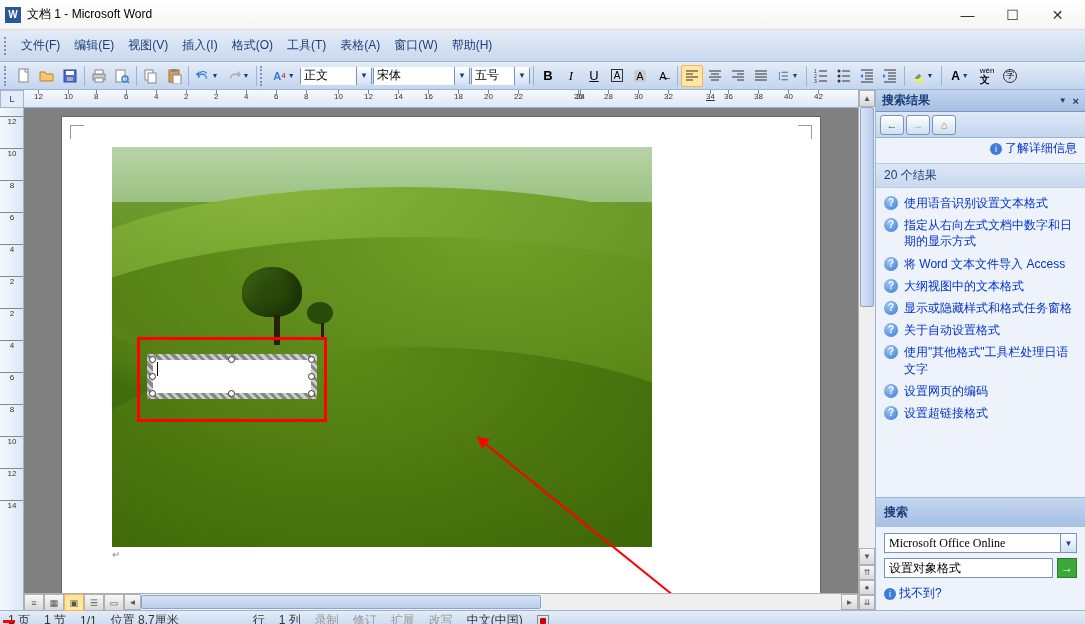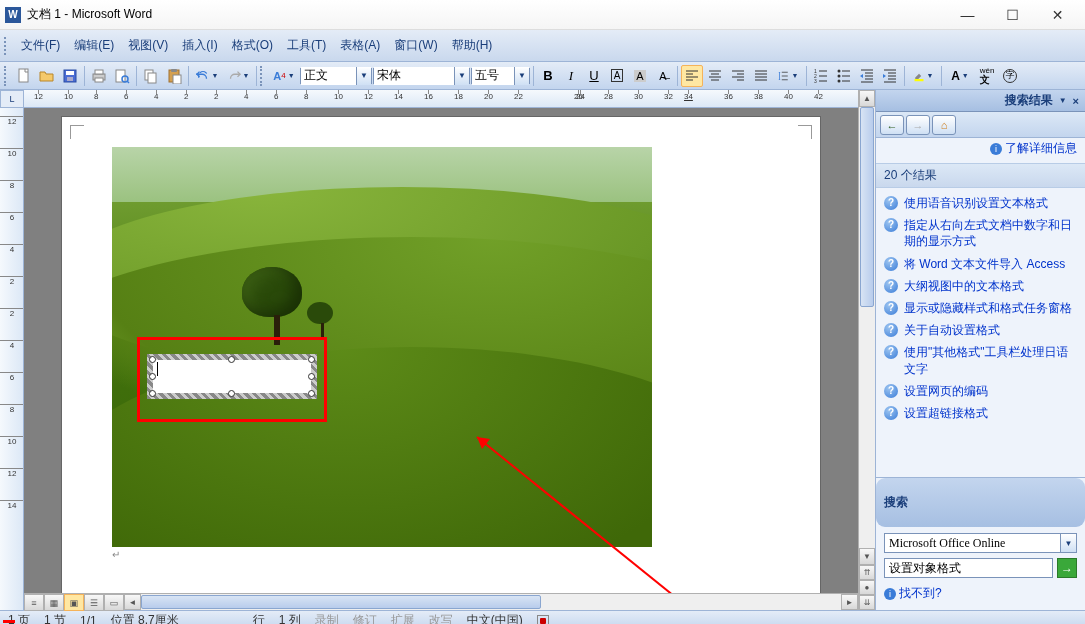--- a/index.html
+++ b/index.html
@@ -78,41 +78,41 @@
 .view-btns { display: flex; }
 .view-btns .vbtn { width: 20px; height: 17px; border: 1px solid #b0b0b0; background: linear-gradient(#f8f8f8,#d8d8d8); display:flex; align-items:center; justify-content:center; font-size:9px; color:#555; }
 .view-btns .vbtn.active { background: #ffe7a2; border-color: #f5b35a; }
 .hscroll { flex: 1; display: flex; }
 .hscroll .sbtn { width: 17px; background: linear-gradient(#f8f8f8,#d8d8d8); border: 1px solid #b0b0b0; display:flex; align-items:center; justify-content:center; font-size:8px; color:#555; }
 .hscroll .track { flex:1; background:#efefef; position: relative; }
 .hscroll .thumb { position:absolute; top:1px; bottom:1px; left:0; width: 400px; background: linear-gradient(#d8e4f4,#b8ccec); border: 1px solid #8aa6d0; border-radius:2px; }
 
 .taskpane { width: 210px; background: #eef3fb; border-left: 1px solid #9db4d6; display: flex; flex-direction: column; }
 .tp-header { height: 22px; background: linear-gradient(#c3d5ee,#a6bfe2); display:flex; align-items:center; padding: 0 6px; font-size: 12px; color: #1a3e7a; font-weight: bold; border-bottom: 1px solid #7a93b9; }
-.tp-header .tp-title { flex:1;text-align:right; }
+.tp-header .tp-title { flex:1; }
 .tp-header .tp-dd { font-size: 8px; margin: 0 6px; }
 .tp-header .tp-close { font-size: 11px; font-weight: bold; }
 .tp-nav { height: 26px; background: linear-gradient(#dce8f6,#c3d5ee); display:flex; align-items:center; padding: 0 4px; gap: 2px; border-bottom: 1px solid #9db4d6; }
 .tp-nav .navbtn { width: 24px; height: 20px; border: 1px solid #7a93b9; border-radius: 3px; background: linear-gradient(#fff,#cfe0f4); display:flex; align-items:center; justify-content:center; color:#2a5c1a; font-size: 11px; }
 .tp-nav .navbtn.disabled { color: #aaa; }
 .tp-nav .navbtn.home { color: #d08020; }
 
 .tp-body { flex:1; overflow-y: auto; font-size: 12px; }
 .tp-msg { background: #ffffd8; border: 1px solid #e0e0a0; margin: 4px; padding: 6px; color: #333; font-family: "SimSun"; }
 .tp-link-row { text-align: right; padding: 2px 8px 6px; }
 .tp-link { color: #0033cc; cursor: pointer; }
 .tp-link .info-icn { display:inline-block; width:12px; height:12px; border-radius:50%; background:#3a7cd8; color:#fff; font-size:9px; text-align:center; line-height:12px; margin-right:3px; }
 .tp-section { background: linear-gradient(#dce8f6,#c9d8ed); padding: 3px 8px; color: #1a3e7a; border-top:1px solid #b8cce6; border-bottom:1px solid #b8cce6; }
 .tp-list { padding: 4px 2px; }
 .tp-item { display: flex; align-items: flex-start; padding: 3px 6px; gap: 6px; }
 .tp-item .help-icn { flex-shrink:0; width: 14px; height: 14px; border-radius: 50%; background: radial-gradient(circle at 35% 30%, #9cc4f0, #3a7cd8); color: #fff; font-size: 10px; font-weight: bold; text-align: center; line-height: 14px; margin-top: 1px; }
 .tp-item .txt { color: #0033cc; line-height: 1.35; }
 
 .tp-search { border-top: 1px solid #9db4d6; }
-.tp-search-hdr { background: linear-gradient(#c3d5ee,#a6bfe2); padding: 16px 8px; color:#1a3e7a; font-weight: bold; border-radius: 9px; }
+.tp-search-hdr { background: linear-gradient(#c3d5ee,#a6bfe2); padding: 6px 8px; color:#1a3e7a; font-weight: bold; }
 .tp-search-body { padding: 6px 8px; display:flex; flex-direction:column; gap:5px; }
 .tp-select { display:flex; }
 .tp-select input { flex:1; height: 20px; border:1px solid #7a93b9; font-size:12px; padding:0 4px; font-family:"SimSun"; }
 .tp-select .dd { width:16px; height:20px; border:1px solid #7a93b9; border-left:none; background:linear-gradient(#fff,#cfe0f4); display:flex; align-items:center; justify-content:center; font-size:8px; color:#1a3e7a; }
 .tp-go-row { display:flex; gap:4px; }
 .tp-go-row input { flex:1; height:20px; border:1px solid #7a93b9; font-size:12px; padding:0 4px; }
 .tp-go-row .go { width:20px; height:20px; background:#3aa83a; color:#fff; display:flex; align-items:center; justify-content:center; font-size:12px; border:1px solid #2a7a2a; }
 .tp-notfound { padding: 2px 0; }
 
 .statusbar { height: 20px; background: linear-gradient(#e4ecf7,#c3d5ee); border-top: 1px solid #9db4d6; display:flex; align-items:center; font-size: 12px; color:#333; padding: 0 8px; gap: 14px; }
@@ -395,21 +395,21 @@
         <div class="tick" style="left: 370px;">14</div>
         <div class="tick" style="left: 400px;">16</div>
         <div class="tick" style="left: 430px;">18</div>
         <div class="tick" style="left: 460px;">20</div>
         <div class="tick" style="left: 490px;">22</div>
         <div class="tick" style="left: 520px; margin-left: 32px;">24</div>
         <div class="tick" style="left: 550px;">26</div>
         <div class="tick" style="left: 580px;">28</div>
         <div class="tick" style="left: 610px;">30</div>
         <div class="tick" style="left: 640px;">32</div>
-        <div class="tick" style="left: 660px; text-decoration: underline;">34</div>
+        <div class="tick" style="left: 682px; text-decoration: underline;">34</div>
         <div class="tick" style="left: 700px;">36</div>
         <div class="tick" style="left: 730px;">38</div>
         <div class="tick" style="left: 760px;">40</div>
         <div class="tick" style="left: 790px;">42</div>
       </div>
     <div class="docarea">
       <div class="page">
         <div class="corner tl"></div>
         <div class="corner tr"></div>
 

